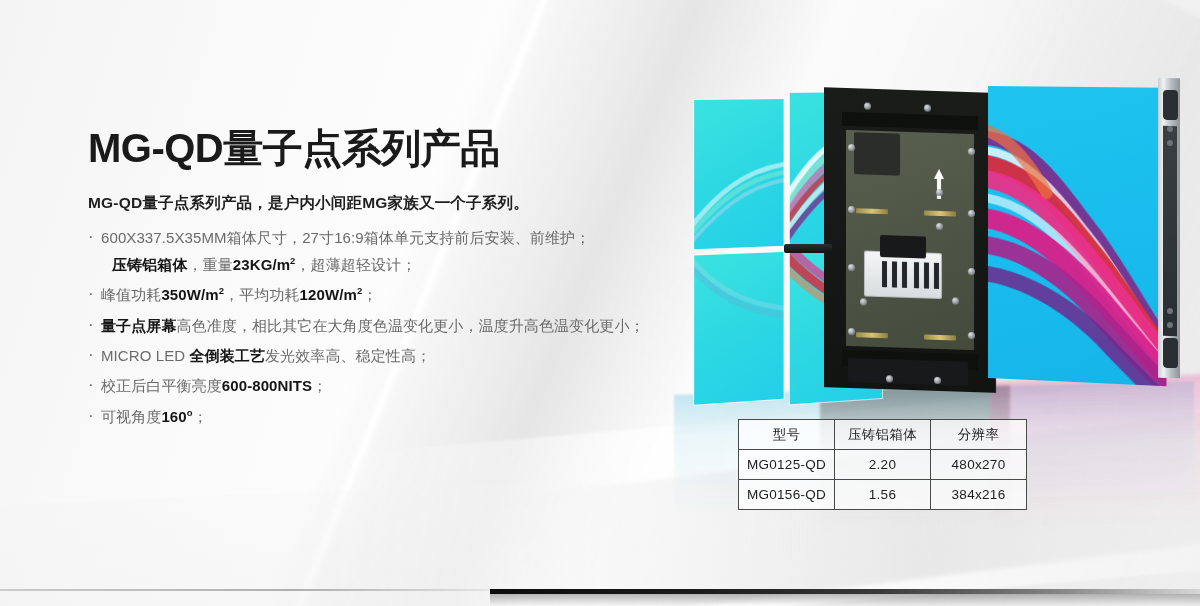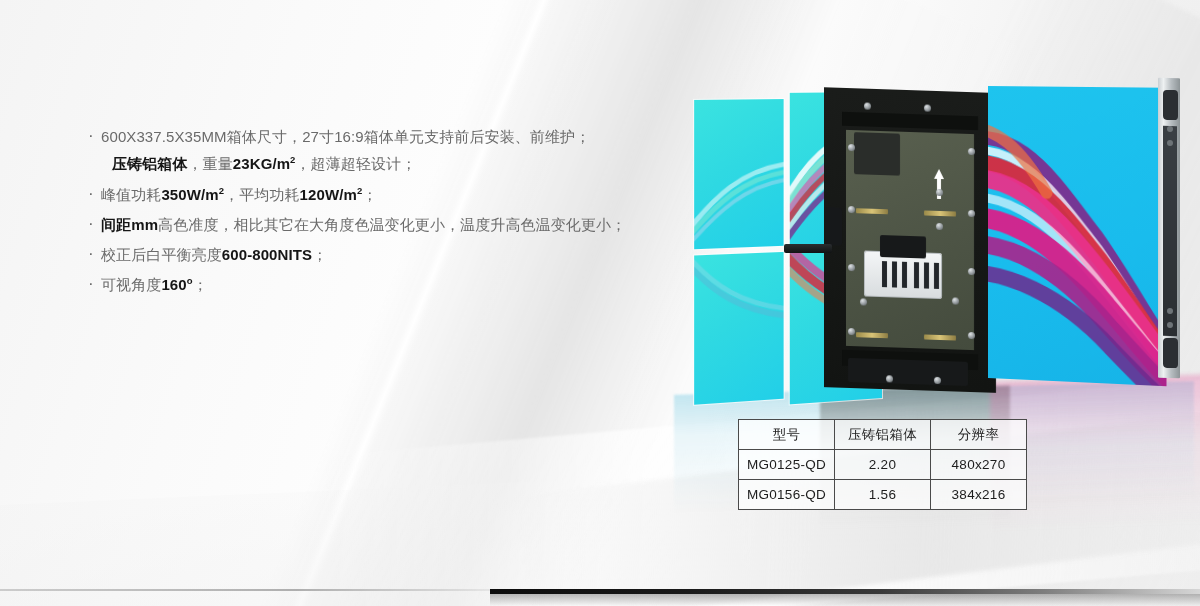--- a/index.html
+++ b/index.html
@@ -278,28 +278,31 @@
   <div class="streak streak-c"></div>
   <div class="streak streak-d"></div>
   <div class="streak streak-e"></div>
   <div class="streak streak-f"></div>
   <div class="floor-line"></div>
   <div class="dark-bar"></div>
   <div class="dark-bar-2"></div>
 
   <div class="text-col">
 
-
+    <h1 class="page-title">MG-QD量子点系列产品</h1>
+
+    <p class="lead">MG-QD量子点系列产品，是户内小间距MG家族又一个子系列。</p>
 
 
     <ul class="features" id="feature-list">
         <li class="has-bullet">600X337.5X35MM箱体尺寸，27寸16:9箱体单元支持前后安装、前维护；</li>
         <li class="cont"><b>压铸铝箱体</b>，重量<b>23KG/m<sup>2</sup></b>，超薄超轻设计；</li>
         <li class="has-bullet">峰值功耗<b>350W/m<sup>2</sup></b>，平均功耗<b>120W/m<sup>2</sup></b>；</li>
-        <li class="has-bullet"><b>间距mm</b>高色准度，相比其它在大角度色温变化更小，温度升高色温变化更小；</li>
+        <li class="has-bullet"><b>量子点屏幕</b>高色准度，相比其它在大角度色温变化更小，温度升高色温变化更小；</li>
+        <li class="has-bullet">MICRO LED <b>全倒装工艺</b>发光效率高、稳定性高；</li>
         <li class="has-bullet">校正后白平衡亮度<b>600-800NITS</b>；</li>
         <li class="has-bullet">可视角度<b>160<sup>o</sup></b>；</li>
       </ul>
   </div>
 
   <div class="product">
 
     <div class="reflect"></div>
     <div class="reflect-2"></div>
     <div class="reflect-3"></div>

